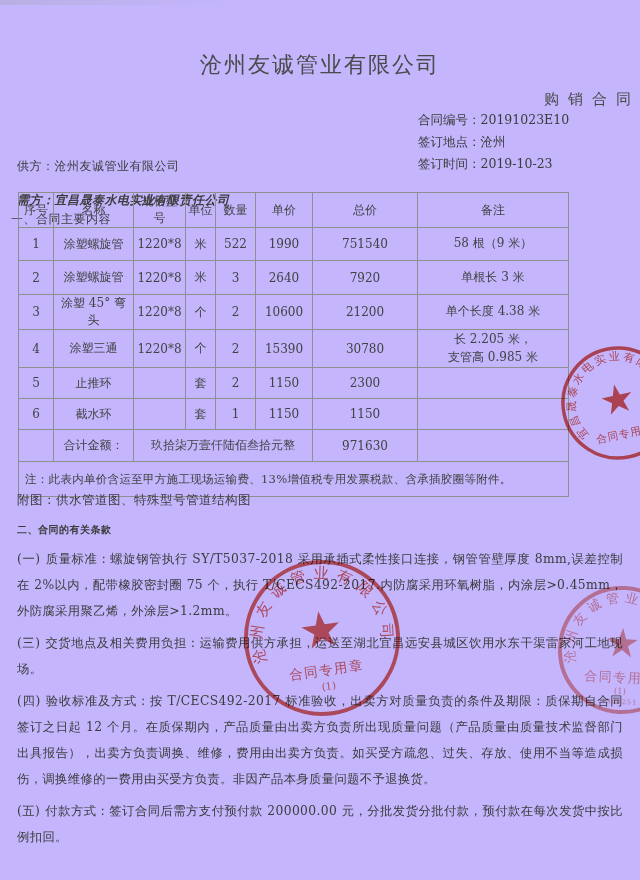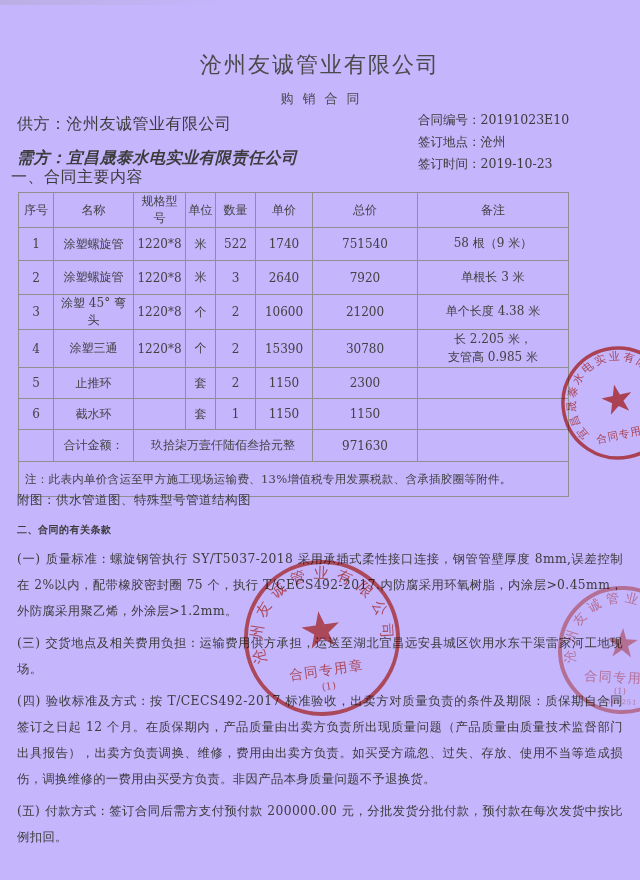--- a/index.html
+++ b/index.html
@@ -5,23 +5,23 @@
   html,body{margin:0;padding:0;background:#d9d9d9;}
   .page{
     position:relative;width:640px;height:880px;margin:0 auto;
     background:#c4b5fd;overflow:hidden;
     font-family:"DejaVu Serif","Liberation Serif",serif;
     color:#3c3c3c;
   }
   .artifact{position:absolute;background:linear-gradient(90deg,rgba(160,160,160,.28),rgba(200,200,200,0));pointer-events:none;}
   .company-title{position:absolute;top:50px;left:0;width:100%;text-align:center;
     font-size:22px;letter-spacing:2px;color:#4a4a4a;}
-  .doc-title{position:absolute;top:90px;left:0;width:100%;text-align:center;
-    font-size:13px;letter-spacing:9px;text-indent:9px;color:#4a4a4a;}
-  .line{position:absolute;font-size:16px;letter-spacing:.5px;white-space:nowrap;}
+  .doc-title{position:absolute;top:90px;left:0;width:100%;text-align:right;
+    font-size:15px;letter-spacing:9px;text-indent:9px;color:#4a4a4a;}
+  .line{position:absolute;font-size:12px;letter-spacing:.5px;white-space:nowrap;margin-top:44px;}
   .supplier-line{left:17px;top:114px;}
   .buyer-line{left:17px;top:148px;font-weight:bold;font-style:italic;}
   .sec1-heading{left:11px;top:167px;font-weight:normal;}
   .meta{position:absolute;left:418px;top:109px;font-size:12.5px;line-height:22px;}
   .meta div{white-space:nowrap;}
   .items{position:absolute;left:18px;top:192px;width:550px;border-collapse:collapse;table-layout:fixed;padding-left:20px;}
   .items th,.items td{border:1px solid #8f8f8f;text-align:center;vertical-align:middle;
     font-size:12px;font-weight:normal;color:#424242;padding:0 2px;overflow:hidden;}
   .items .note-cell{text-align:left;font-size:11.5px;padding:4px 6px;letter-spacing:.3px;}
   .items .remark{white-space:pre-line;line-height:1.45;}
@@ -84,21 +84,21 @@
       <th>单价</th>
       <th>总价</th>
       <th>备注</th>
     </tr>
     <tr class="rh-a">
       <td>1</td>
       <td>涂塑螺旋管</td>
       <td>1220*8</td>
       <td>米</td>
       <td>522</td>
-      <td>1740</td>
+      <td>1990</td>
       <td>751540</td>
       <td class="remark">58 根（9 米）</td>
     </tr>
     <tr class="rh-b">
       <td>2</td>
       <td>涂塑螺旋管</td>
       <td>1220*8</td>
       <td>米</td>
       <td>3</td>
       <td>2640</td>

